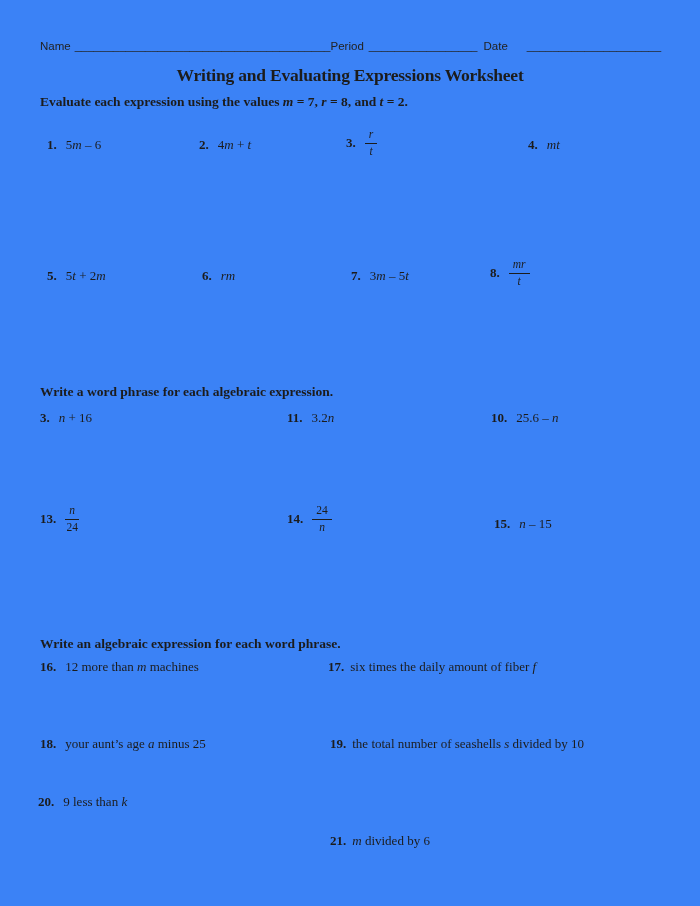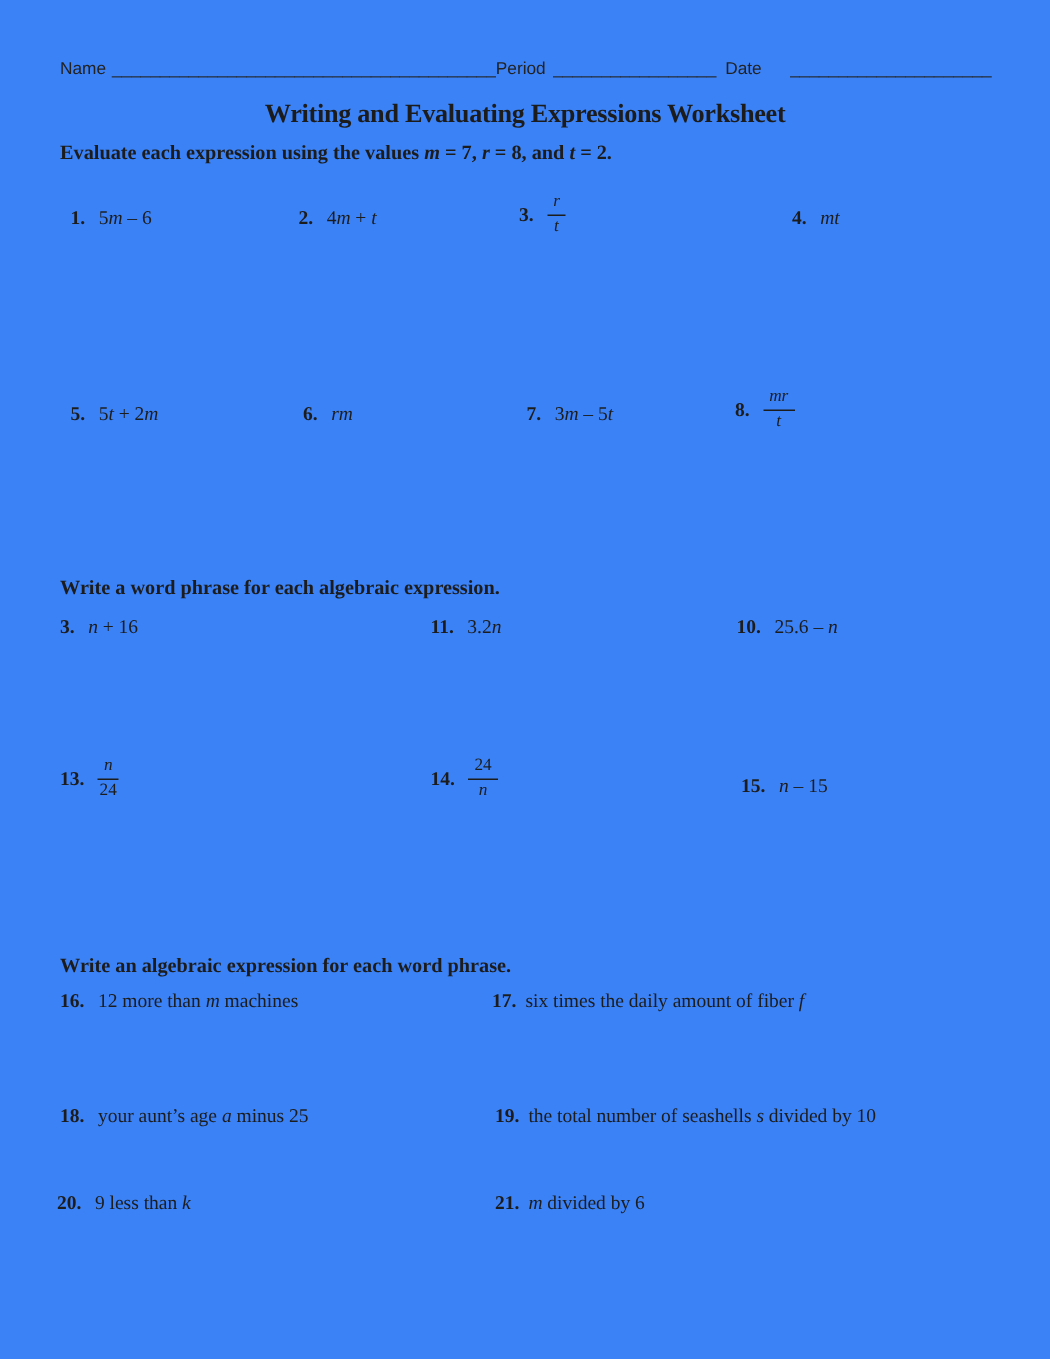--- a/index.html
+++ b/index.html
@@ -154,18 +154,18 @@
     <div class="problem" style="left:40px; top:736px;">
       <b class="pnum">18.</b><span>your aunt’s age <i>a</i> minus 25</span>
     </div>
     <div class="problem" style="left:330px; top:736px;">
       <b class="pnum tight">19.</b><span>the total number of seashells <i>s</i> divided by 10</span>
     </div>
 
     <div class="problem" style="left:38px; top:794px;">
       <b class="pnum">20.</b><span>9 less than <i>k</i></span>
     </div>
-    <div class="problem" style="left:330px; top:794px;">
+    <div class="problem" style="left:330px; top:833px;">
       <b class="pnum tight">21.</b><span><i>m</i> divided by 6</span>
     </div>
   </div>
 
 </div>
 
 </body></html>

